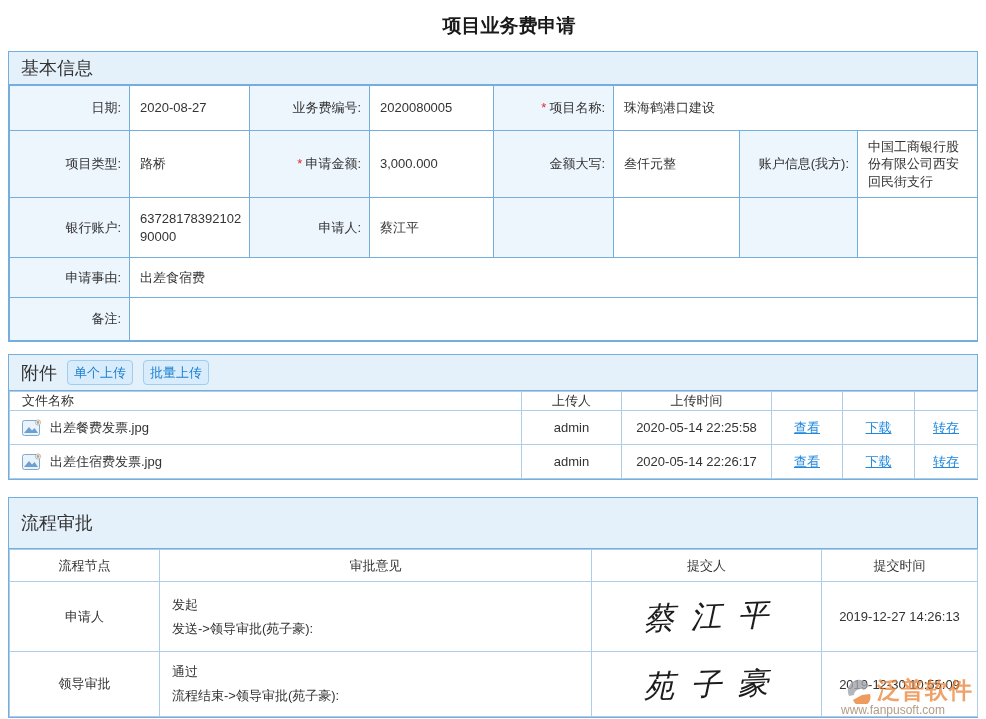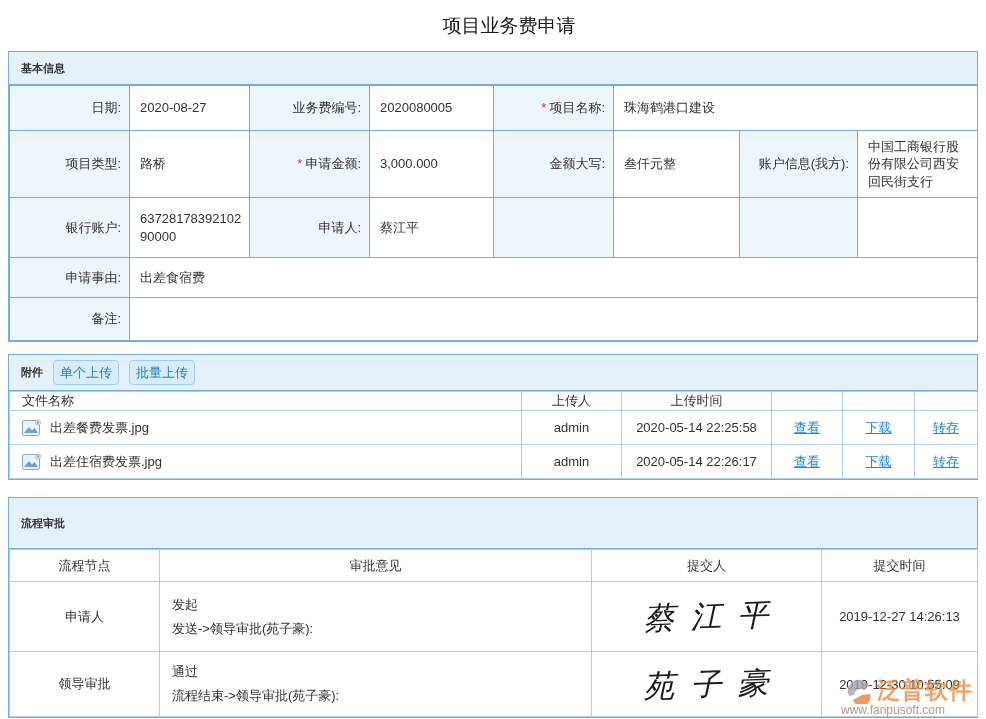--- a/index.html
+++ b/index.html
@@ -1,33 +1,33 @@
 <!DOCTYPE html>
 <html><head>
 <meta charset="utf-8">
 <style>
   * { box-sizing: border-box; margin: 0; padding: 0; }
   html,body { width: 986px; height: 719px; background: #fff; overflow: hidden; }
   body { font-family: "Liberation Sans", "DejaVu Sans", sans-serif; font-size: 13px; color: #333; }
 
   .page-title {
-    text-align: center; font-size: 19px; font-weight: normal; color: #1a1a1a;
+    text-align: center; font-size: 19px; font-weight: bold; color: #1a1a1a;
     padding: 13px 0 12px 0;
     margin-left: 32px;
   }
 
   .panel {
     width: 970px; margin: 0 0 0 8px; border: 1px solid #74aede; background: #fff;
   }
   .section-head {
     background: #e4f1fb; border-bottom: 1px solid #74aede;
     padding: 0 12px; height: 33px; display: flex; align-items: center; gap: 10px;
     color: #333;
   }
-  .section-head .head-label { font-size: 11px; font-weight: bold; }
+  .section-head .head-label { font-size: 18px; }
 
   table { border-collapse: collapse; table-layout: fixed; width: 100%; }
   td, th { border: 1px solid #74aede; font-weight: normal; font-size: 13px; color: #333; overflow: hidden; }
 
   
   .lbl { background: #edf5fd; text-align: right; padding: 6px 8px 6px 4px; }
   .val { background: #fff; text-align: left; padding: 6px 6px 6px 10px; word-break: break-all; line-height: 1.35; }
   .req { color: #e02a2a; margin-right: 3px; }
   tr.r1 { height: 45px; } tr.r2 { height: 67px; } tr.r3 { height: 60px; }
   tr.r4 { height: 40px; } tr.r5 { height: 43px; }

